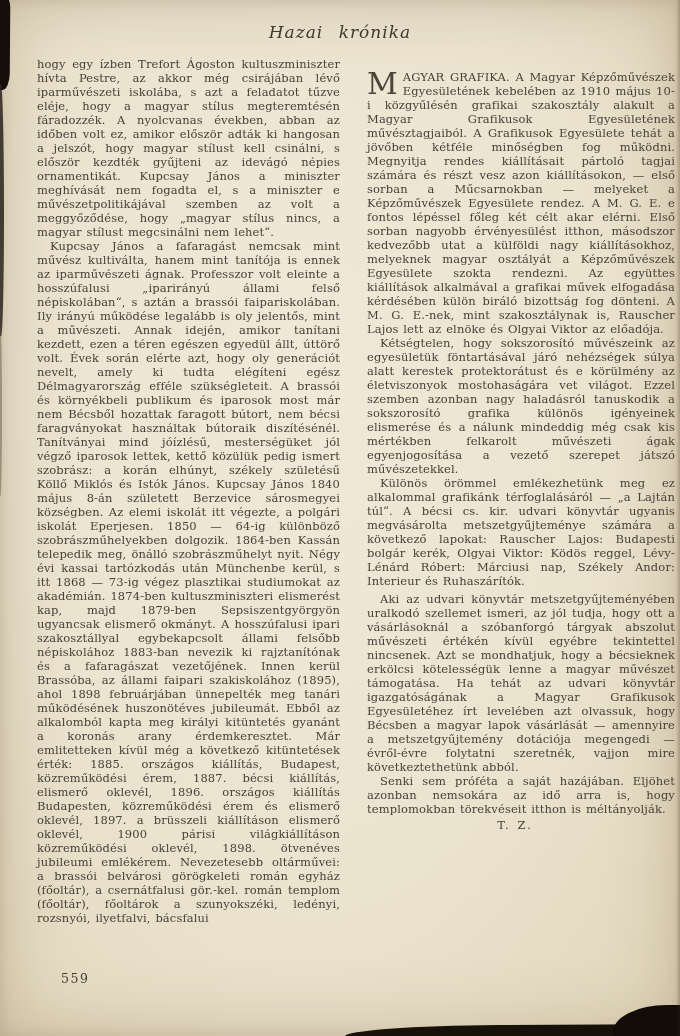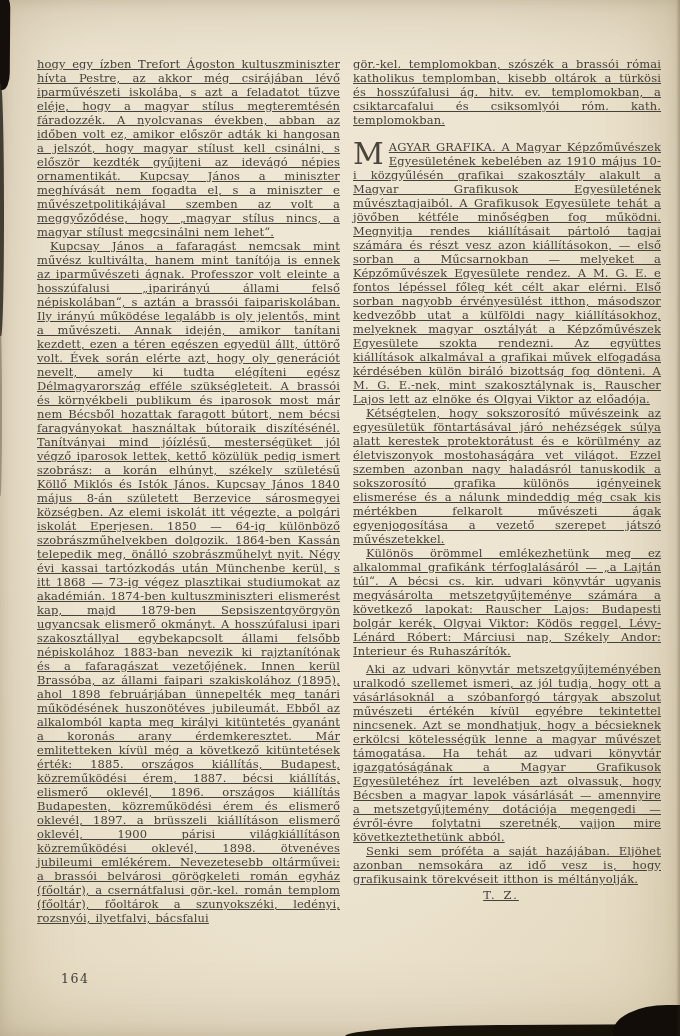--- a/index.html
+++ b/index.html
@@ -7,21 +7,21 @@
     position:relative;width:680px;height:1036px;overflow:hidden;
     background:radial-gradient(ellipse at 45% 38%, #f0e9d7 0%, #ece3cf 55%, #e0d5b9 100%);
     font-family:"DejaVu Serif", serif;color:#46413a;
   }
   .vignette{position:absolute;inset:0;pointer-events:none;z-index:2;
     box-shadow:inset 0 0 70px rgba(110,90,55,.28), inset 0 0 14px rgba(110,90,55,.18);}
   .header-title{
     position:absolute;top:22px;left:0;width:100%;text-align:center;
     font-style:italic;font-size:17px;letter-spacing:1px;word-spacing:9px;color:#3d382f;
   }
-  .cols{position:absolute;top:57px;left:37px;display:flex;gap:13px;z-index:1;text-decoration:underline;}
+  .cols{position:absolute;top:57px;left:37px;display:flex;gap:27px;z-index:1;}
   .col{font-size:11.5px;line-height:14px;text-align:justify;
        letter-spacing:.12px;word-spacing:1px;hyphens:auto;-webkit-hyphens:auto;}
   .col-left{width:303px;}
   .col-right{width:308px;}
   .col p{margin:0;}
   .col p.indent{text-indent:13px;}
   .section-start{margin-top:13px !important;}
   .gap-before{margin-top:4px !important;}
   .dropcap{
     float:left;font-size:30px;line-height:25px;padding:1px 5px 0 0;
@@ -42,43 +42,43 @@
   .art-bottom-right{right:-5px;bottom:-5px;width:72px;height:36px;background:#120d08;
     border-radius:75% 0 0 0;}
   .art-right-edge{right:0;top:0;width:4px;height:100%;
     background:linear-gradient(to left, rgba(60,45,25,.25), rgba(60,45,25,0));}
 </style>
 </head>
 <body>
 
 <div class="page">
 
+  <div class="header-title">Hazai krónika</div>
 
   <div class="cols">
 
     <div class="col col-left">
       <p>hogy egy ízben Trefort Ágoston kultuszminiszter hívta Pestre, az akkor még csirájában lévő iparművészeti iskolába, s azt a feladatot tűzve eléje, hogy a magyar stílus megteremtésén fáradozzék. A nyolcvanas években, abban az időben volt ez, amikor először adták ki hangosan a jelszót, hogy magyar stílust kell csinálni, s először kezdték gyűjteni az idevágó népies ornamentikát. Kupcsay János a miniszter meghívását nem fogadta el, s a miniszter e művészetpolitikájával szemben az volt a meggyőződése, hogy „magyar stílus nincs, a magyar stílust megcsinálni nem lehet“.</p>
       <p class="indent">Kupcsay János a fafaragást nemcsak mint művész kultiválta, hanem mint tanítója is ennek az iparművészeti ágnak. Professzor volt eleinte a hosszúfalusi „iparirányú állami felső népiskolában“, s aztán a brassói faipariskolában. Ily irányú működése legalább is oly jelentős, mint a művészeti. Annak idején, amikor tanítani kezdett, ezen a téren egészen egyedül állt, úttörő volt. Évek során elérte azt, hogy oly generációt nevelt, amely ki tudta elégíteni egész Délmagyarország efféle szükségleteit. A brassói és környékbeli publikum és iparosok most már nem Bécsből hozattak faragott bútort, nem bécsi faragványokat használtak bútoraik diszítésénél. Tanítványai mind jóízlésű, mesterségüket jól végző iparosok lettek, kettő közülük pedig ismert szobrász: a korán elhúnyt, székely születésű Köllő Miklós és Istók János. Kupcsay János 1840 május 8-án született Berzevice sárosmegyei községben. Az elemi iskolát itt végezte, a polgári iskolát Eperjesen. 1850 — 64-ig különböző szobrászműhelyekben dolgozik. 1864-ben Kassán telepedik meg, önálló szobrászműhelyt nyit. Négy évi kassai tartózkodás után Münchenbe kerül, s itt 1868 — 73-ig végez plasztikai studiumokat az akadémián. 1874-ben kultuszminiszteri elismerést kap, majd 1879-ben Sepsiszentgyörgyön ugyancsak elismerő okmányt. A hosszúfalusi ipari szakosztállyal egybekapcsolt állami felsőbb népiskolához 1883-ban nevezik ki rajztanítónak és a fafaragászat vezetőjének. Innen kerül Brassóba, az állami faipari szakiskolához (1895), ahol 1898 februárjában ünnepelték meg tanári működésének huszonötéves jubileumát. Ebből az alkalomból kapta meg királyi kitüntetés gyanánt a koronás arany érdemkeresztet. Már emlitetteken kívül még a következő kitüntetések érték: 1885. országos kiállítás, Budapest, közreműködési érem, 1887. bécsi kiállítás, elismerő oklevél, 1896. országos kiállítás Budapesten, közreműködési érem és elismerő oklevél, 1897. a brüsszeli kiállításon elismerő oklevél, 1900 párisi világkiállításon közreműködési oklevél, 1898. ötvenéves jubileumi emlékérem. Nevezetesebb oltárművei: a brassói belvárosi görögkeleti román egyház (főoltár), a csernátfalusi gör.-kel. román templom (főoltár), főoltárok a szunyokszéki, ledényi, rozsnyói, ilyetfalvi, bácsfalui</p>
     </div>
 
     <div class="col col-right">
-      <p>gör.-kel. templomokban, szószék a brassói római katholikus templomban, kisebb oltárok a türkösi és hosszúfalusi ág. hitv. ev. templomokban, a csiktarcafalui és csiksomlyói róm. kath. templomokban.</p>
       <p class="section-start">
         <span class="dropcap">M</span><span>AGYAR GRAFIKA. A Magyar Képzőművészek Egyesületének kebelében az 1910 május 10-i közgyűlésén grafikai szakosztály alakult a Magyar Grafikusok Egyesületének művésztagjaiból. A Grafikusok Egyesülete tehát a jövőben kétféle minőségben fog működni. Megnyitja rendes kiállításait pártoló tagjai számára és részt vesz azon kiállításokon, — első sorban a Műcsarnokban — melyeket a Képzőművészek Egyesülete rendez. A M. G. E. e fontos lépéssel főleg két célt akar elérni. Első sorban nagyobb érvényesülést itthon, másodszor kedvezőbb utat a külföldi nagy kiállításokhoz, melyeknek magyar osztályát a Képzőművészek Egyesülete szokta rendezni. Az együttes kiállítások alkalmával a grafikai művek elfogadása kérdésében külön biráló bizottság fog dönteni. A M. G. E.-nek, mint szakosztálynak is, Rauscher Lajos lett az elnöke és Olgyai Viktor az előadója.</span>
       </p>
       <p class="indent">Kétségtelen, hogy sokszorosító művészeink az egyesületük föntartásával járó nehézségek súlya alatt kerestek protektorátust és e körülmény az életviszonyok mostohaságára vet világot. Ezzel szemben azonban nagy haladásról tanuskodik a sokszorosító grafika különös igényeinek elismerése és a nálunk mindeddig még csak kis mértékben felkarolt művészeti ágak egyenjogosítása a vezető szerepet játszó művészetekkel.</p>
       <p class="indent">Különös örömmel emlékezhetünk meg ez alkalommal grafikánk térfoglalásáról — „a Lajtán túl“. A bécsi cs. kir. udvari könyvtár ugyanis megvásárolta metszetgyűjteménye számára a következő lapokat: Rauscher Lajos: Budapesti bolgár kerék, Olgyai Viktor: Ködös reggel, Lévy-Lénárd Róbert: Márciusi nap, Székely Andor: Interieur és Ruhaszárítók.</p>
       <p class="indent gap-before">Aki az udvari könyvtár metszetgyűjteményében uralkodó szellemet ismeri, az jól tudja, hogy ott a vásárlásoknál a szóbanforgó tárgyak abszolut művészeti értékén kívül egyébre tekintettel nincsenek. Azt se mondhatjuk, hogy a bécsieknek erkölcsi kötelességük lenne a magyar művészet támogatása. Ha tehát az udvari könyvtár igazgatóságának a Magyar Grafikusok Egyesületéhez írt levelében azt olvassuk, hogy Bécsben a magyar lapok vásárlását — amennyire a metszetgyűjtemény dotációja megengedi — évről-évre folytatni szeretnék, vajjon mire következtethetünk abból.</p>
-      <p class="indent">Senki sem próféta a saját hazájában. Eljöhet azonban nemsokára az idő vesz is, hogy grafikusaink törekvéseit itthon is méltányolják.</p>
+      <p class="indent">Senki sem próféta a saját hazájában. Eljöhet azonban nemsokára az idő arra is, hogy templomokban törekvéseit itthon is méltányolják.</p>
       <p class="signature">T. Z.</p>
     </div>
 
   </div>
 
-  <div class="page-number">164</div>
+  <div class="page-number">559</div>
 
   <div class="vignette"></div>
   <div class="art art-left-top"></div>
   <div class="art art-left-strip"></div>
   <div class="art art-left-fade"></div>
   <div class="art art-bottom-band"></div>
   <div class="art art-bottom-right"></div>
   <div class="art art-right-edge"></div>
 
 </div>

